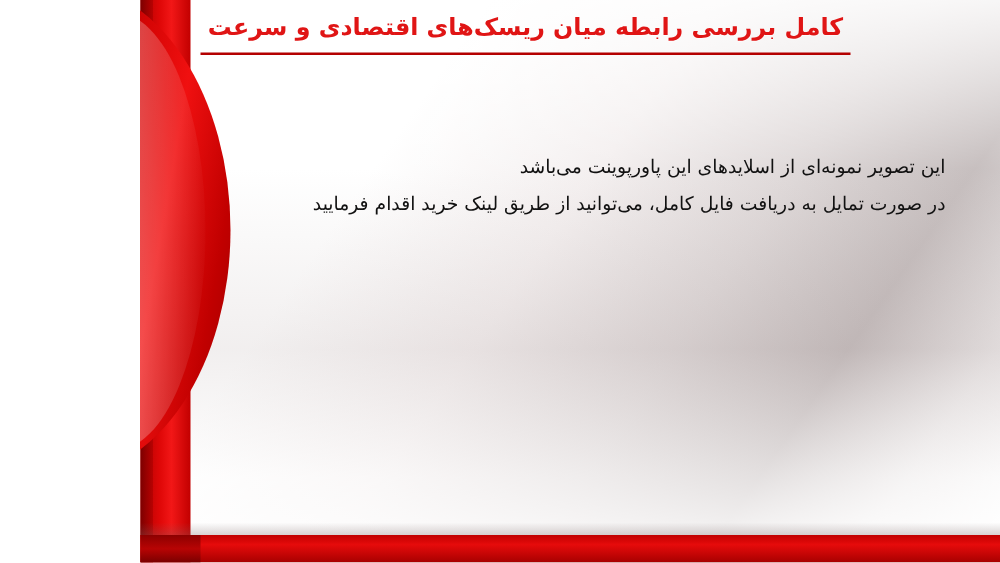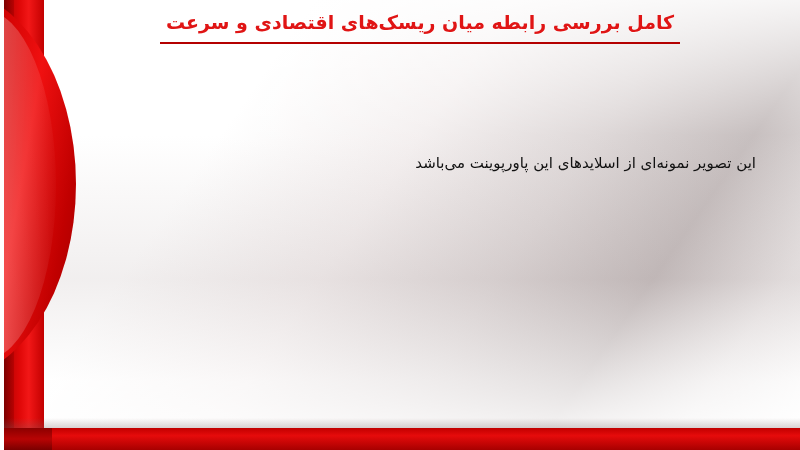--- a/index.html
+++ b/index.html
@@ -9,21 +9,21 @@
   body {
     width: 800px;
     height: 450px;
     overflow: hidden;
     font-family: "DejaVu Sans", "Liberation Sans", sans-serif;
     background: #ffffff;
   }
 
   .slide {
     position: relative;
-    width: 796px;
+    width: 688px;
     height: 450px;
     overflow: hidden;
     background: linear-gradient(125deg, #ffffff 0%, #ffffff 28%, #f2eded 46%, #d9d2d2 62%, #bdb4b4 76%, #e8e4e4 88%, #ffffff 100%);
     text-decoration: underline;
   }
 
   
   .sheen {
     position: absolute;
     inset: 0;
@@ -122,21 +122,20 @@
   }
 
   
   .body-block {
     position: absolute;
     top: 118px;
     right: 44px;
     width: 690px;
     text-align: right;
     direction: rtl;
-    margin-top: 30px;
   }
   .body-line {
     color: #111111;
     font-size: 15px;
     line-height: 30px;
     white-space: nowrap;
   }
 </style>
 </head>
 <body>
@@ -151,19 +150,20 @@
   <div class="lobe"></div>
   <div class="lobe-shine"></div>
 
   <div class="title-block">
     <div class="title-line">کامل بررسی رابطه میان ریسک‌های اقتصادی و سرعت</div>
     <div class="title-rule"></div>
   </div>
 
   <div class="body-block">
     <div class="body-line">این تصویر نمونه‌ای از اسلایدهای این پاورپوینت می‌باشد</div>
+    <div class="body-line">در صورت تمایل به دریافت فایل کامل، می‌توانید از طریق لینک خرید اقدام فرمایید</div>
   </div>
 
   <div class="bottom-bar-shadow"></div>
   <div class="bottom-bar"></div>
   <div class="bottom-bar-cap"></div>
 
 </div>
 
 </body></html>

